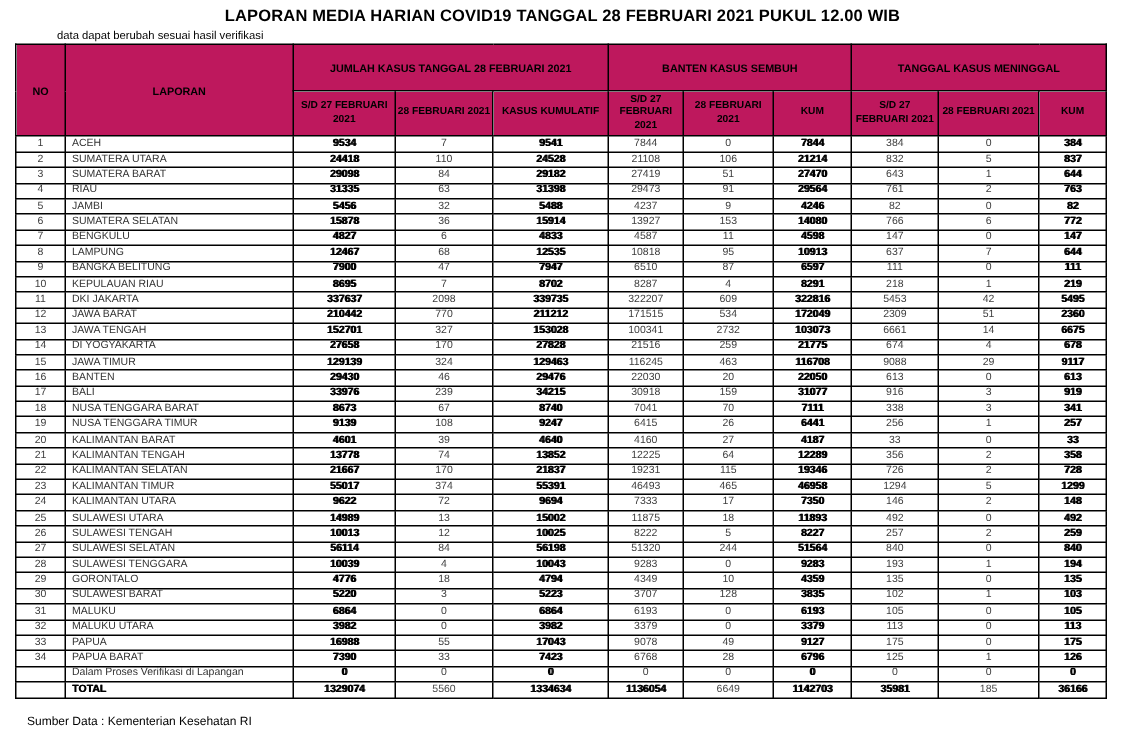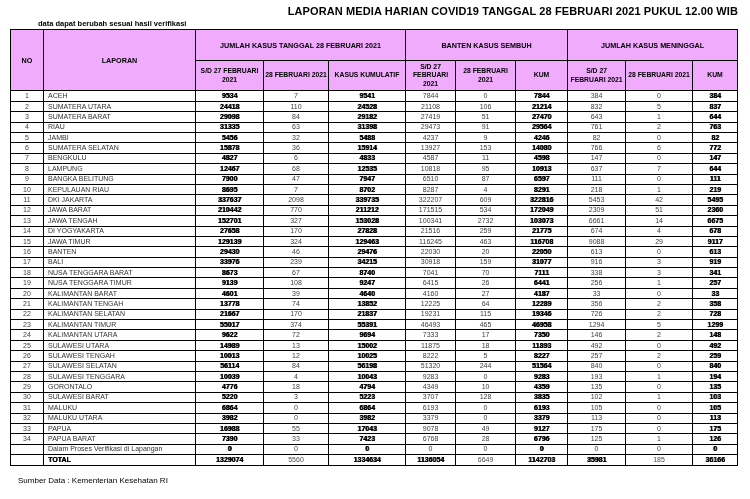--- a/index.html
+++ b/index.html
@@ -5,45 +5,45 @@
   * { box-sizing: border-box; }
   html,body { margin:0; padding:0; }
   body {
     width: 750px; height: 499px;
     background: #ffffff;
     font-family: "Liberation Sans", sans-serif;
     color: #000;
     position: relative;
   }
   .title {
-    text-align: right;
+    text-align: center;
     font-weight: bold;
     font-size: 11px;
-    margin: 5px 12px 2px 0;
+    margin: 5px 0 2px 0;
     letter-spacing: 0.1px;
   }
   .note {
     font-size: 7.5px;
-    font-weight: bold;
+    font-weight: normal;
     margin: 0 10px 1px 38px;
   }
   table.report {
     border-collapse: collapse;
     table-layout: fixed;
     width: 727px;
     margin-left: 10px;
     border: 1.5px solid #000;
   }
   th, td {
     border: 1px solid #000;
     overflow: hidden;
     padding: 0;
   }
   thead th {
-    background: #f0abfc;
+    background: #be185d;
     font-size: 6.8px;
     font-weight: bold;
     text-align: center;
     white-space: normal;
     line-height: 1.25;
     padding: 2px 1px;
   }
   thead tr.group-row th { height: 31px; font-size: 7.2px; }
   thead tr.sub-row th { height: 30px; }
   tbody td {
@@ -102,21 +102,21 @@
     <col style="width:58px">
       <col style="width:67px">
       <col style="width:45px">
   </colgroup>
   <thead>
     <tr class="group-row">
       <th rowspan="2">NO</th>
       <th rowspan="2">LAPORAN</th>
       <th colspan="3">JUMLAH KASUS TANGGAL 28 FEBRUARI 2021</th>
       <th colspan="3">BANTEN KASUS SEMBUH</th>
-      <th colspan="3">JUMLAH KASUS MENINGGAL</th>
+      <th colspan="3">TANGGAL KASUS MENINGGAL</th>
     </tr>
     <tr class="sub-row">
       <th>S/D 27 FEBRUARI 2021</th>
       <th>28 FEBRUARI 2021</th>
       <th>KASUS KUMULATIF</th>
       <th>S/D 27 FEBRUARI 2021</th>
       <th>28 FEBRUARI 2021</th>
       <th>KUM</th>
       <th>S/D 27 FEBRUARI 2021</th>
       <th>28 FEBRUARI 2021</th>

